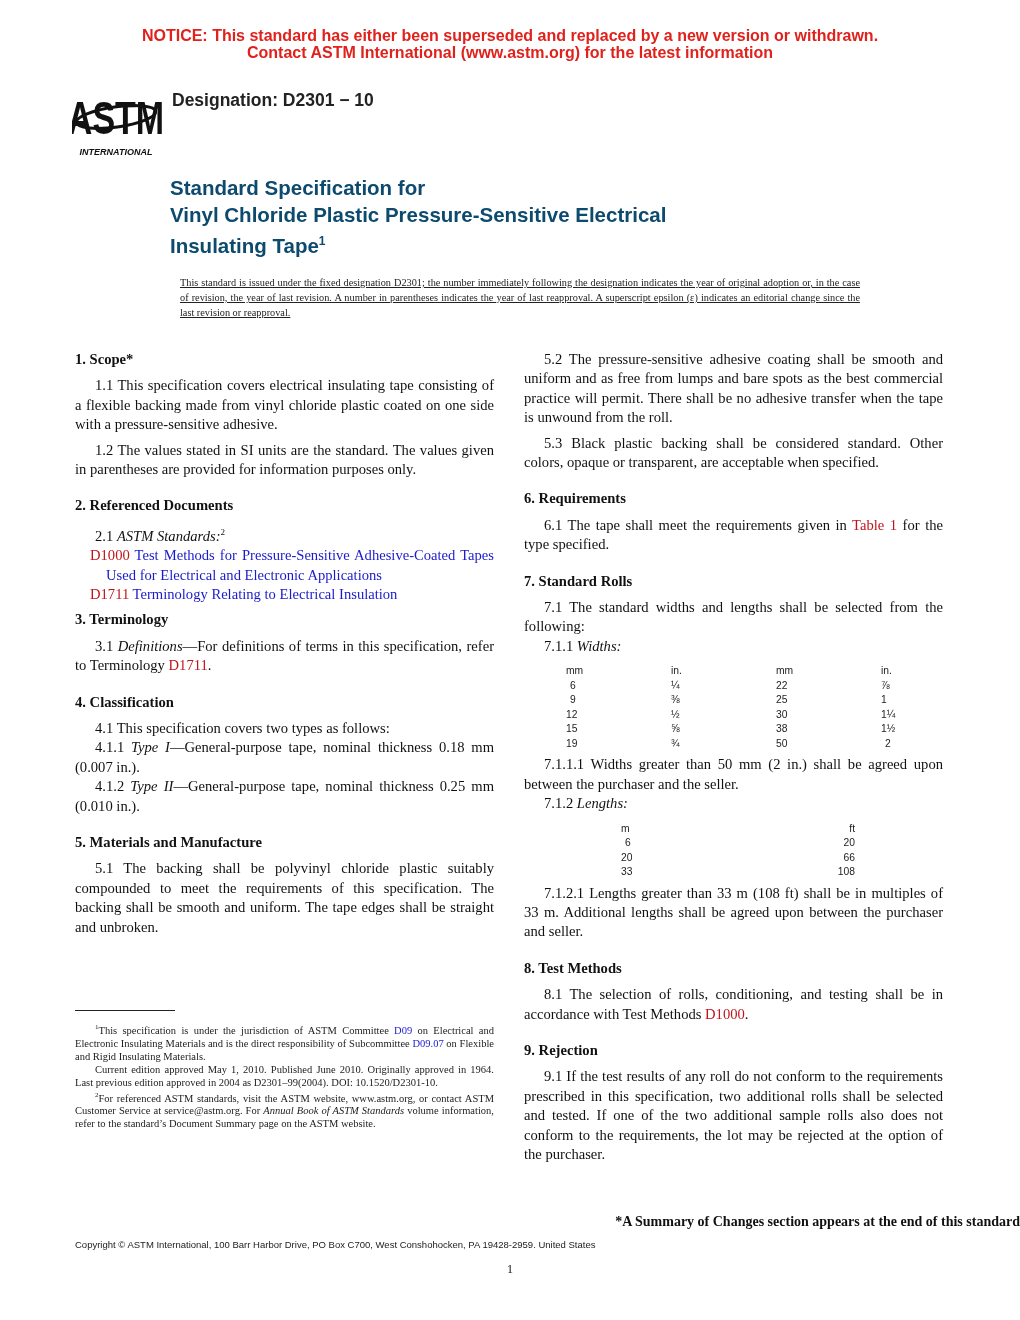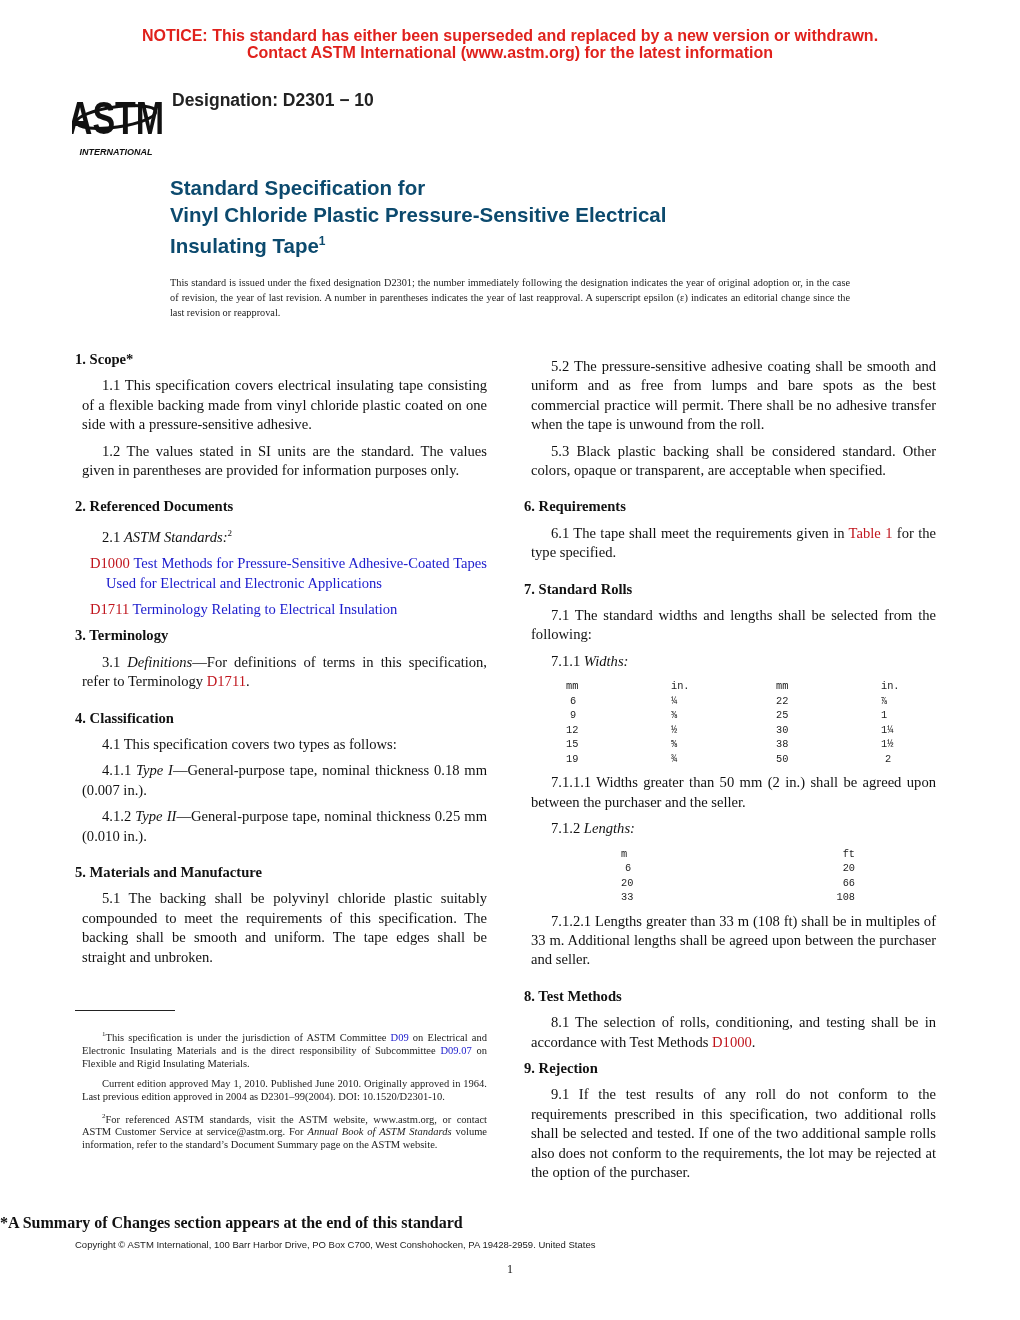--- a/index.html
+++ b/index.html
@@ -9,41 +9,41 @@
   .abs { position: absolute; }
 
   .notice { left: 0; width: 1020px; top: 27px; text-align: center; color: #e0211c; font-weight: bold; font-size: 16px; line-height: 17px; }
 
   .logo { left: 72px; top: 88px; width: 92px; height: 70px; }
   .designation { left: 172px; top: 90px; font-size: 17.5px; font-weight: bold; color: #222; }
 
   .title { left: 170px; top: 174px; font-size: 20.5px; font-weight: bold; line-height: 27px; color: #0c4a6e; }
   .title sup { font-size: 12px; }
 
-  .preamble { left: 170px; top: 275px; width: 680px; font-size: 10.3px; line-height: 15px; text-align: justify; color: #222; }
+  .preamble { left: 180px; top: 275px; width: 680px; font-size: 10.3px; line-height: 15px; text-align: justify; color: #222; text-decoration: underline; }
 
   .col { font-size: 14.6px; line-height: 19.4px; text-align: justify; }
   .col-left { left: 75px; top: 350px; width: 419px; }
   .col-right { left: 524px; top: 350px; width: 419px; }
 
   h2 { font-family: "Liberation Serif", "DejaVu Serif", serif; font-size: 14.6px; font-weight: bold; margin: 0; }
-  p { margin: 7px; }
+  p { margin: 0; }
   .ind { text-indent: 20px; }
   .link-red { color: #c0141c; }
   .link-blue { color: #1a1acd; }
   .refitem { padding-left: 31px; text-indent: -16px; margin-left: 0; text-align: justify; }
 
   .units { font-family: "Liberation Sans", "DejaVu Sans", sans-serif; font-size: 10.3px; line-height: 14.5px; color: #222; }
-  .units td { padding: 0; font-family: Liberation Mono, monospace; }
+  .units td { padding: 0; }
 
   .fnrule { left: 75px; top: 1010px; width: 100px; height: 1px; background: #222; }
   .footnotes { left: 75px; top: 1021px; width: 419px; font-size: 10.5px; line-height: 13px; text-align: justify; color: #222; }
   .footnotes sup { font-size: 7px; }
 
-  .summary { left: 0; width: 1020px; top: 1214px; text-align: left; font-size: 16px; font-weight: bold; }
+  .summary { left: 0; width: 1020px; top: 1214px; text-align: right; font-size: 14px; font-weight: bold; }
   .copyright { left: 75px; top: 1239px; font-size: 9.5px; color: #222; }
   .pagenum { left: 0; width: 1020px; top: 1262px; text-align: center; font-size: 12px; }
 </style>
 </head>
 <body>
 
 <div class="abs notice sans">
   <div>NOTICE: This standard has either been superseded and replaced by a new version or withdrawn.</div>
   <div>Contact ASTM International (www.astm.org) for the latest information</div>
 </div>
@@ -170,19 +170,19 @@
           <td style="text-align:right">108</td>
         </tr>
   </tbody>
     </table>
 
   <p class="ind">7.1.2.1 Lengths greater than 33 m (108 ft) shall be in multiples of 33 m. Additional lengths shall be agreed upon between the purchaser and seller.</p>
 
   <h2 style="margin-top:17px">8.  Test Methods</h2>
   <p class="ind" style="margin-top:7px"><span>8.1  The selection of rolls, conditioning, and testing shall be in accordance with Test Methods </span><span class="link-red">D1000</span><span>.</span></p>
 
-  <h2 style="">9.  Rejection</h2>
+  <h2 style="margin-top:17px">9.  Rejection</h2>
   <p class="ind" style="margin-top:7px">9.1  If the test results of any roll do not conform to the requirements prescribed in this specification, two additional rolls shall be selected and tested. If one of the two additional sample rolls also does not conform to the requirements, the lot may be rejected at the option of the purchaser.</p>
 </div>
 
 <div class="abs summary serif">*A Summary of Changes section appears at the end of this standard</div>
 <div class="abs copyright sans">Copyright © ASTM International, 100 Barr Harbor Drive, PO Box C700, West Conshohocken, PA 19428-2959. United States</div>
 <div class="abs pagenum serif">1</div>
 
 </body></html>

